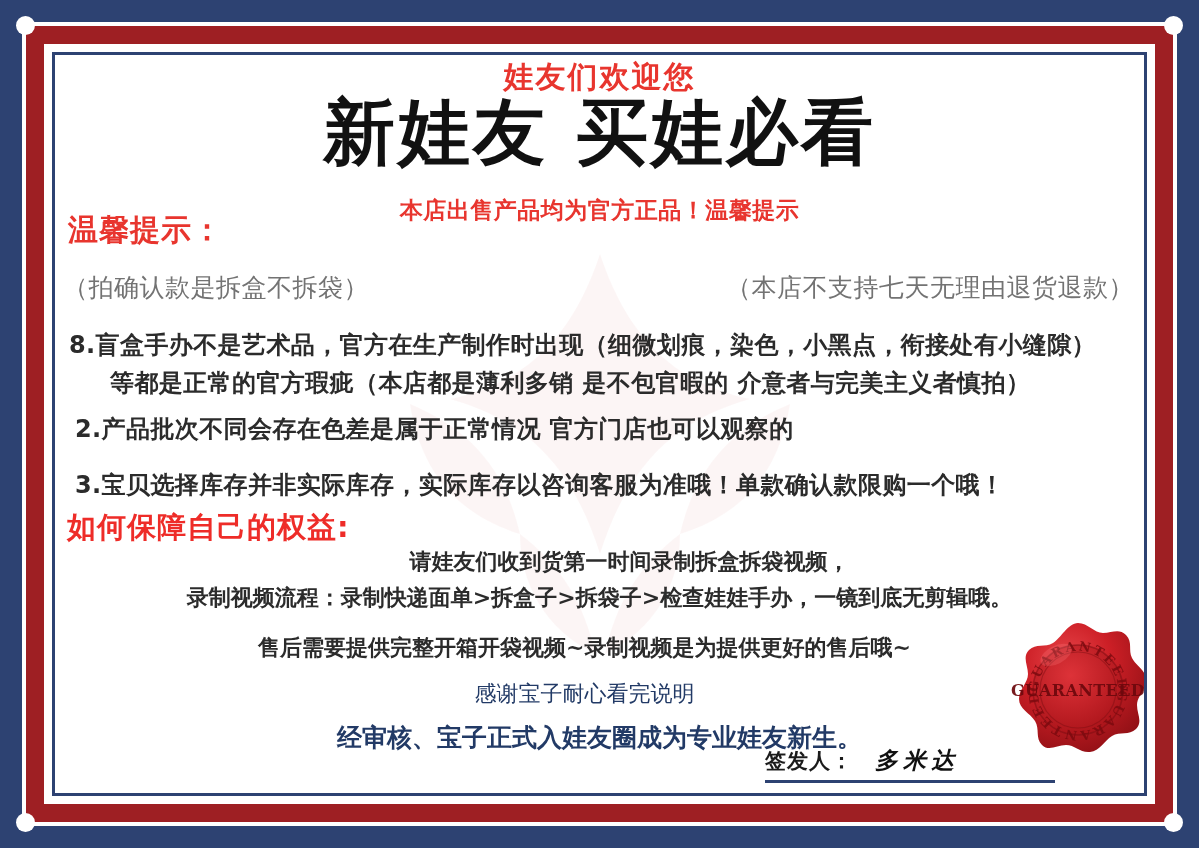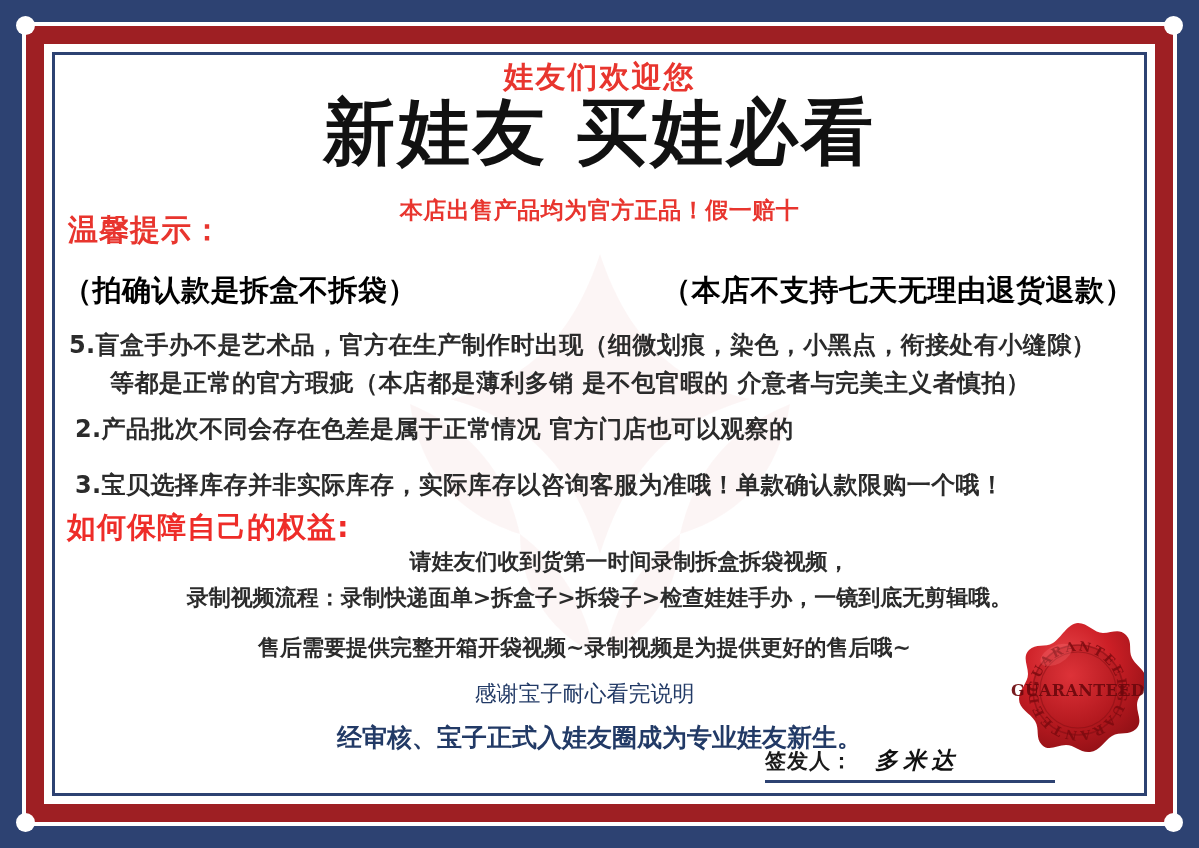--- a/index.html
+++ b/index.html
@@ -94,23 +94,23 @@
     font-size:30px;
     letter-spacing:1px;
   }
 
   .note-row{
     position:absolute; top:216px; left:0; width:100%;
     display:flex; justify-content:space-between; align-items:baseline;
     padding:0 10px 0 8px;
   }
   .note-left, .note-right{
-    color:#000000;
-    font-weight:700;
-    font-size:29px;
+    color:#737373;
+    font-weight:400;
+    font-size:25px;
     letter-spacing:0.5px;
   }
 
   .rule{
     position:absolute;
     color:#2b2b2b;
     font-weight:700;
     font-size:24px;
     letter-spacing:0.4px;
     white-space:nowrap;
@@ -213,30 +213,30 @@
         <path d="M360 300 C360 350 335 395 285 420 C295 370 320 330 360 300 Z"></path>
       </g>
     </svg>
 
     <div class="inner">
 
       <div class="welcome">娃友们欢迎您</div>
 
       <div class="main-title">新娃友  买娃必看</div>
 
-      <div class="sub-title">本店出售产品均为官方正品！假一赔十</div>
+      <div class="sub-title">本店出售产品均为官方正品！温馨提示</div>
 
       <div class="tip-label">温馨提示：</div>
 
       <div class="note-row">
         <span class="note-left">（拍确认款是拆盒不拆袋）</span>
         <span class="note-right">（本店不支持七天无理由退货退款）</span>
       </div>
 
-      <div class="rule rule1a">5.盲盒手办不是艺术品，官方在生产制作时出现（细微划痕，染色，小黑点，衔接处有小缝隙）</div>
+      <div class="rule rule1a">8.盲盒手办不是艺术品，官方在生产制作时出现（细微划痕，染色，小黑点，衔接处有小缝隙）</div>
       <div class="rule rule1b">等都是正常的官方瑕疵（本店都是薄利多销 是不包官暇的 介意者与完美主义者慎拍）</div>
       <div class="rule rule2">2.产品批次不同会存在色差是属于正常情况 官方门店也可以观察的</div>
       <div class="rule rule3">3.宝贝选择库存并非实际库存，实际库存以咨询客服为准哦！单款确认款限购一个哦！</div>
 
       <div class="protect-label">如何保障自己的权益:</div>
 
       <div class="step step1">请娃友们收到货第一时间录制拆盒拆袋视频，</div>
       <div class="step step2">录制视频流程：录制快递面单&gt;拆盒子&gt;拆袋子&gt;检查娃娃手办，一镜到底无剪辑哦。</div>
       <div class="step step3">售后需要提供完整开箱开袋视频~录制视频是为提供更好的售后哦~</div>
 

